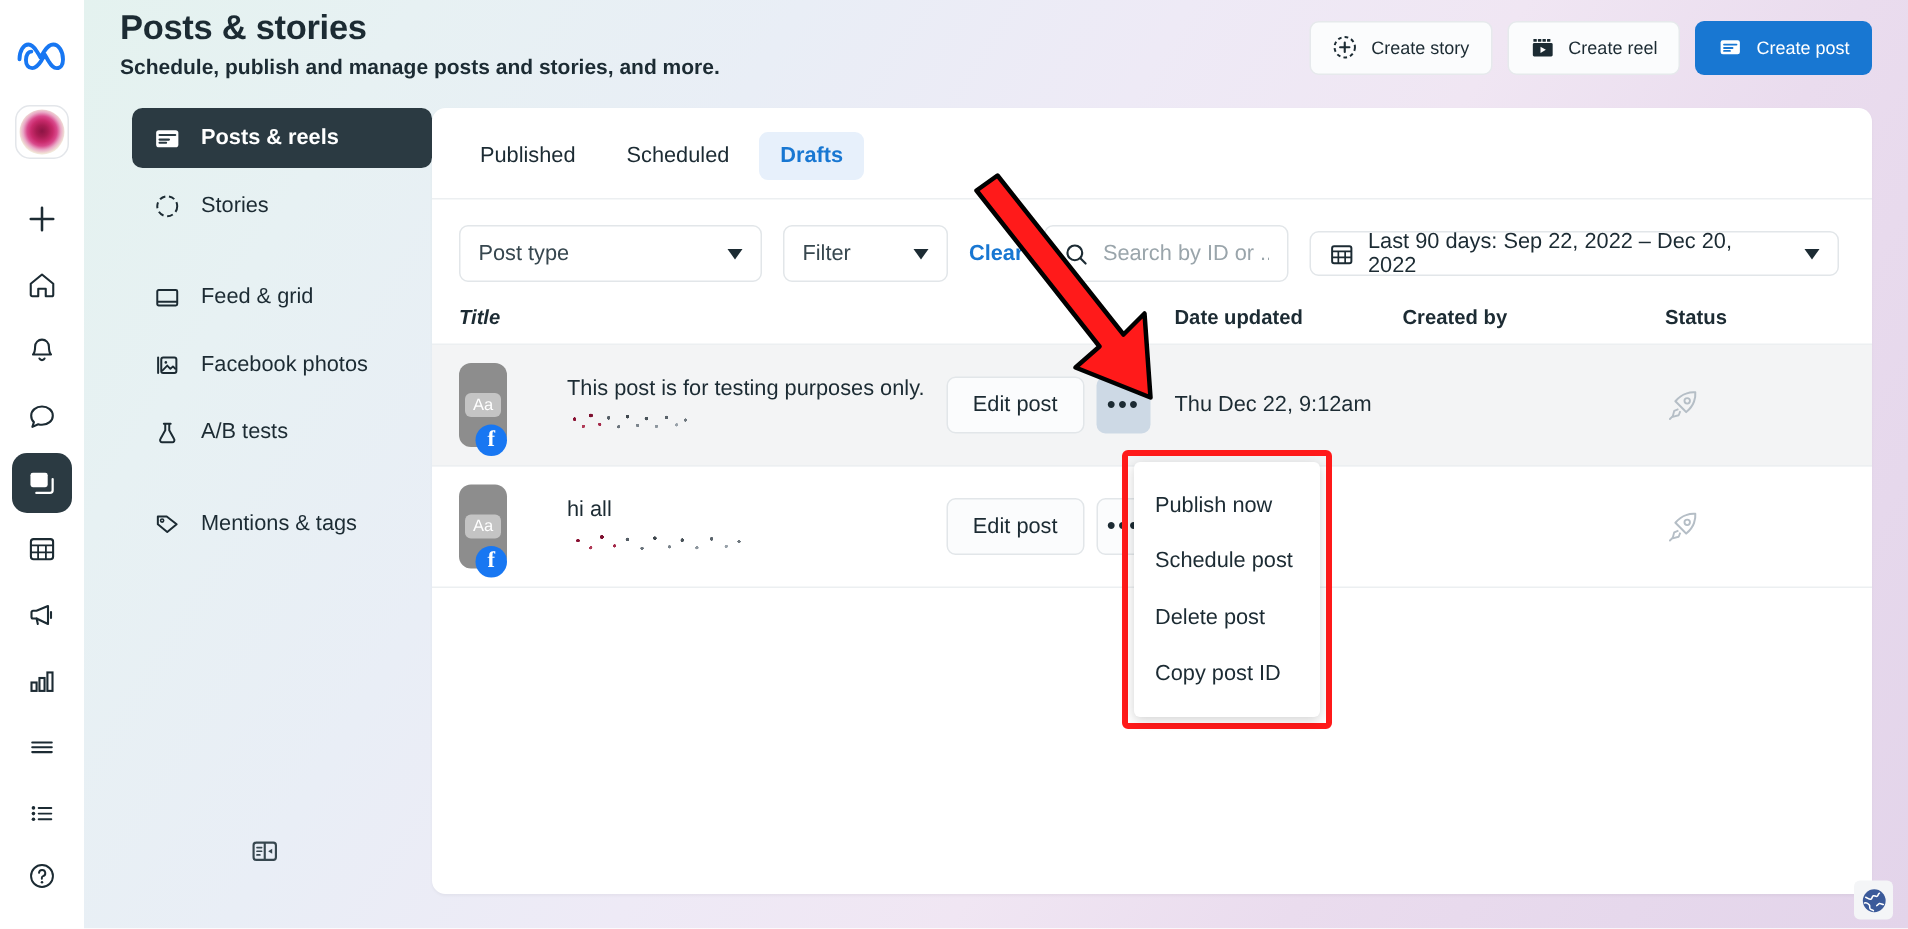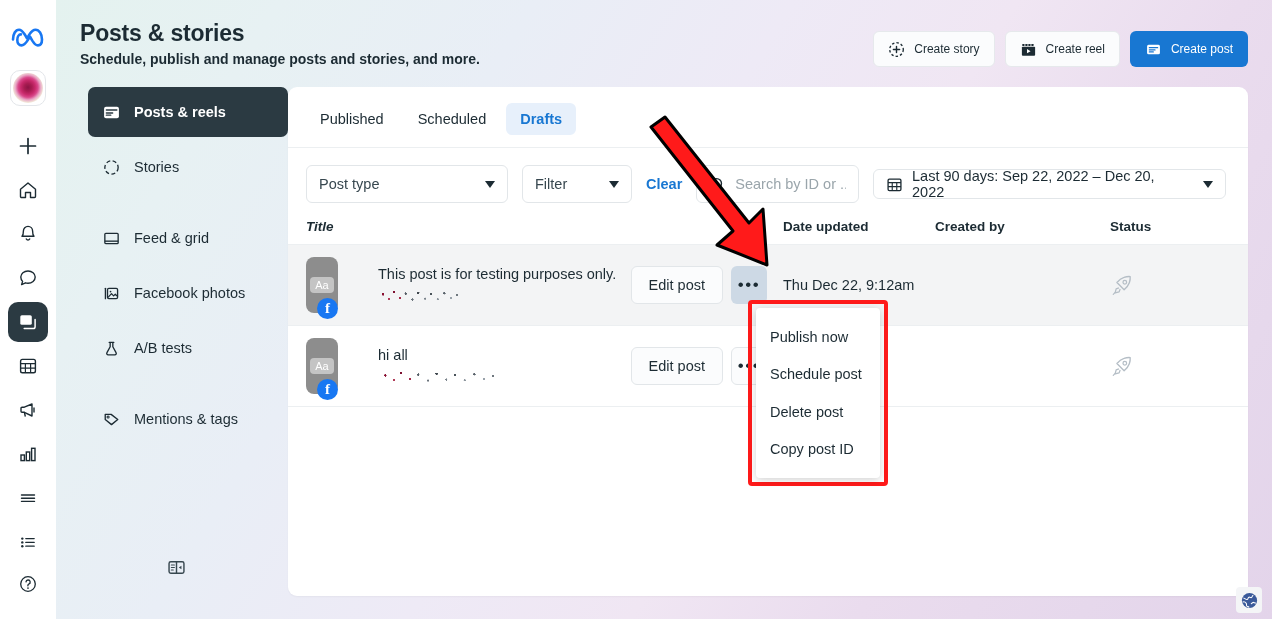--- a/index.html
+++ b/index.html
@@ -41,42 +41,42 @@
     flex: 1; height: 619px; position: relative;
     background:
       linear-gradient(122deg,
         #e4f2ef 0%, #e7f1f3 14%, #e9eef6 30%, #eeeaf6 46%,
         #f0e6f3 60%, #eadcee 74%, #e6d8ec 88%, #e3d4ea 100%);
     display: flex; flex-direction: column;
   }
 
   
   .page-header {
-    padding: 20px 24px 10px 24px; display: flex; align-items: flex-end;
+    padding: 5px 24px 10px 24px; display: flex; align-items: center;
     justify-content: space-between;
   }
   .page-title { font-size: 23px; font-weight: bold; color: #1c2b33; letter-spacing: -0.2px; }
   .page-sub { font-size: 14px; color: #1c2b33; margin-top: 4px; font-weight: bold; }
   .header-actions { display: flex; align-items: center; gap: 10px; padding-top: 6px; }
   .btn {
     height: 36px; border-radius: 6px; display: inline-flex; align-items: center;
     gap: 9px; padding: 0 14px; font-size: 12px; cursor: pointer; white-space: nowrap;
     border: 1px solid transparent;
   }
   .btn-secondary { background: #fbfcfd; color: #1c2b33; border-color: #e6e9ec; }
   .btn-primary { background: #1877d2; color: #ffffff; font-weight: normal; }
 
   
   .body-wrap { flex: 1; display: flex; padding: 0 24px 0 0; min-height: 0; }
 
   .sidebar {
     width: 232px; flex: 0 0 232px; padding: 10px 0 0 32px; position: relative;
   }
   .side-item {
-    display: flex; align-items: center; gap: 13px; height: 50px;
+    display: flex; align-items: center; gap: 13px; height: 40px;
     border-radius: 7px; padding: 0 14px; margin-bottom: 5px; cursor: pointer;
     color: #1c2b33; font-size: 14.5px; font-weight: bold;
   }
   .side-item.active { background: #2b3a42; color: #ffffff; }
   .side-item.plain { font-weight: normal; }
   .side-gap { height: 16px; }
   .side-collapse {
     position: absolute; left: 105px; bottom: 37px; width: 30px; height: 30px;
     display: flex; align-items: center; justify-content: center; cursor: pointer; color: #37474f;
   }

